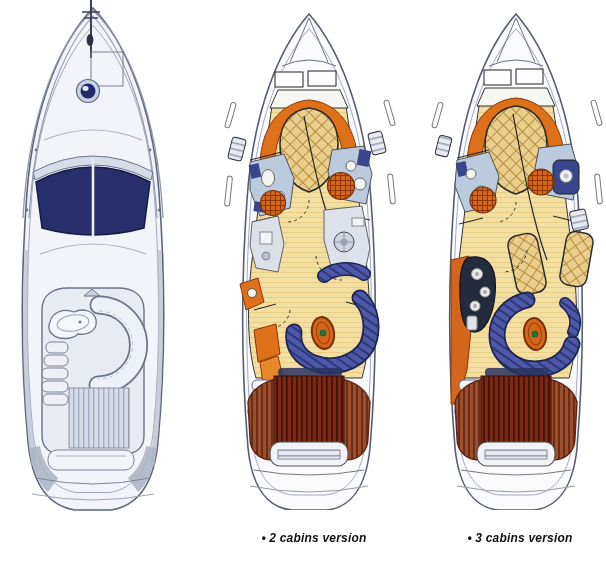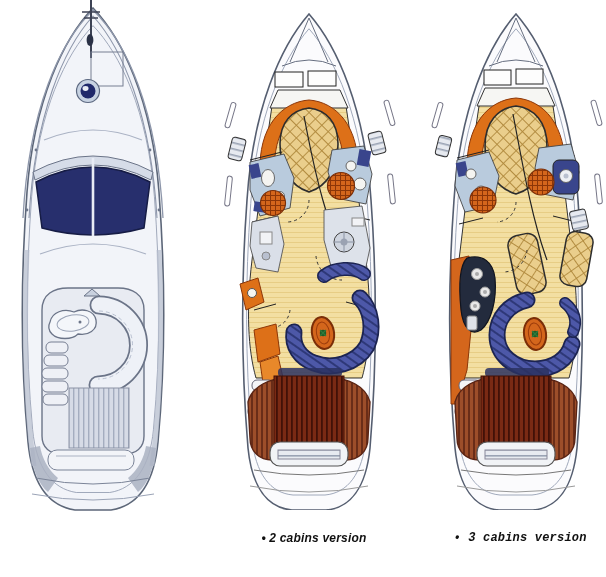--- a/index.html
+++ b/index.html
@@ -3,21 +3,21 @@
 <meta charset="utf-8">
 <style>
   html,body{margin:0;padding:0;background:#ffffff;}
   #stage{position:relative;width:606px;height:577px;background:#ffffff;overflow:hidden;
          font-family:"Liberation Sans",sans-serif;}
   .boat{position:absolute;}
   .caption{position:absolute;top:531px;font-style:italic;font-weight:700;font-size:12px;
            color:#101010;width:160px;text-align:center;letter-spacing:.2px;
            font-family:"Liberation Sans",sans-serif;}
   #cap2{left:234px;}
-  #cap3{left:440px;font-family:Liberation Mono, monospace;}
+  #cap3{left:440px;}
   svg{display:block;}
 </style>
 </head>
 <body>
 
 <div id="stage">
 
 <svg width="0" height="0" style="position:absolute" aria-hidden="true">
 <defs>
   <pattern id="lat" width="9" height="9" patternUnits="userSpaceOnUse" patternTransform="rotate(45)">

